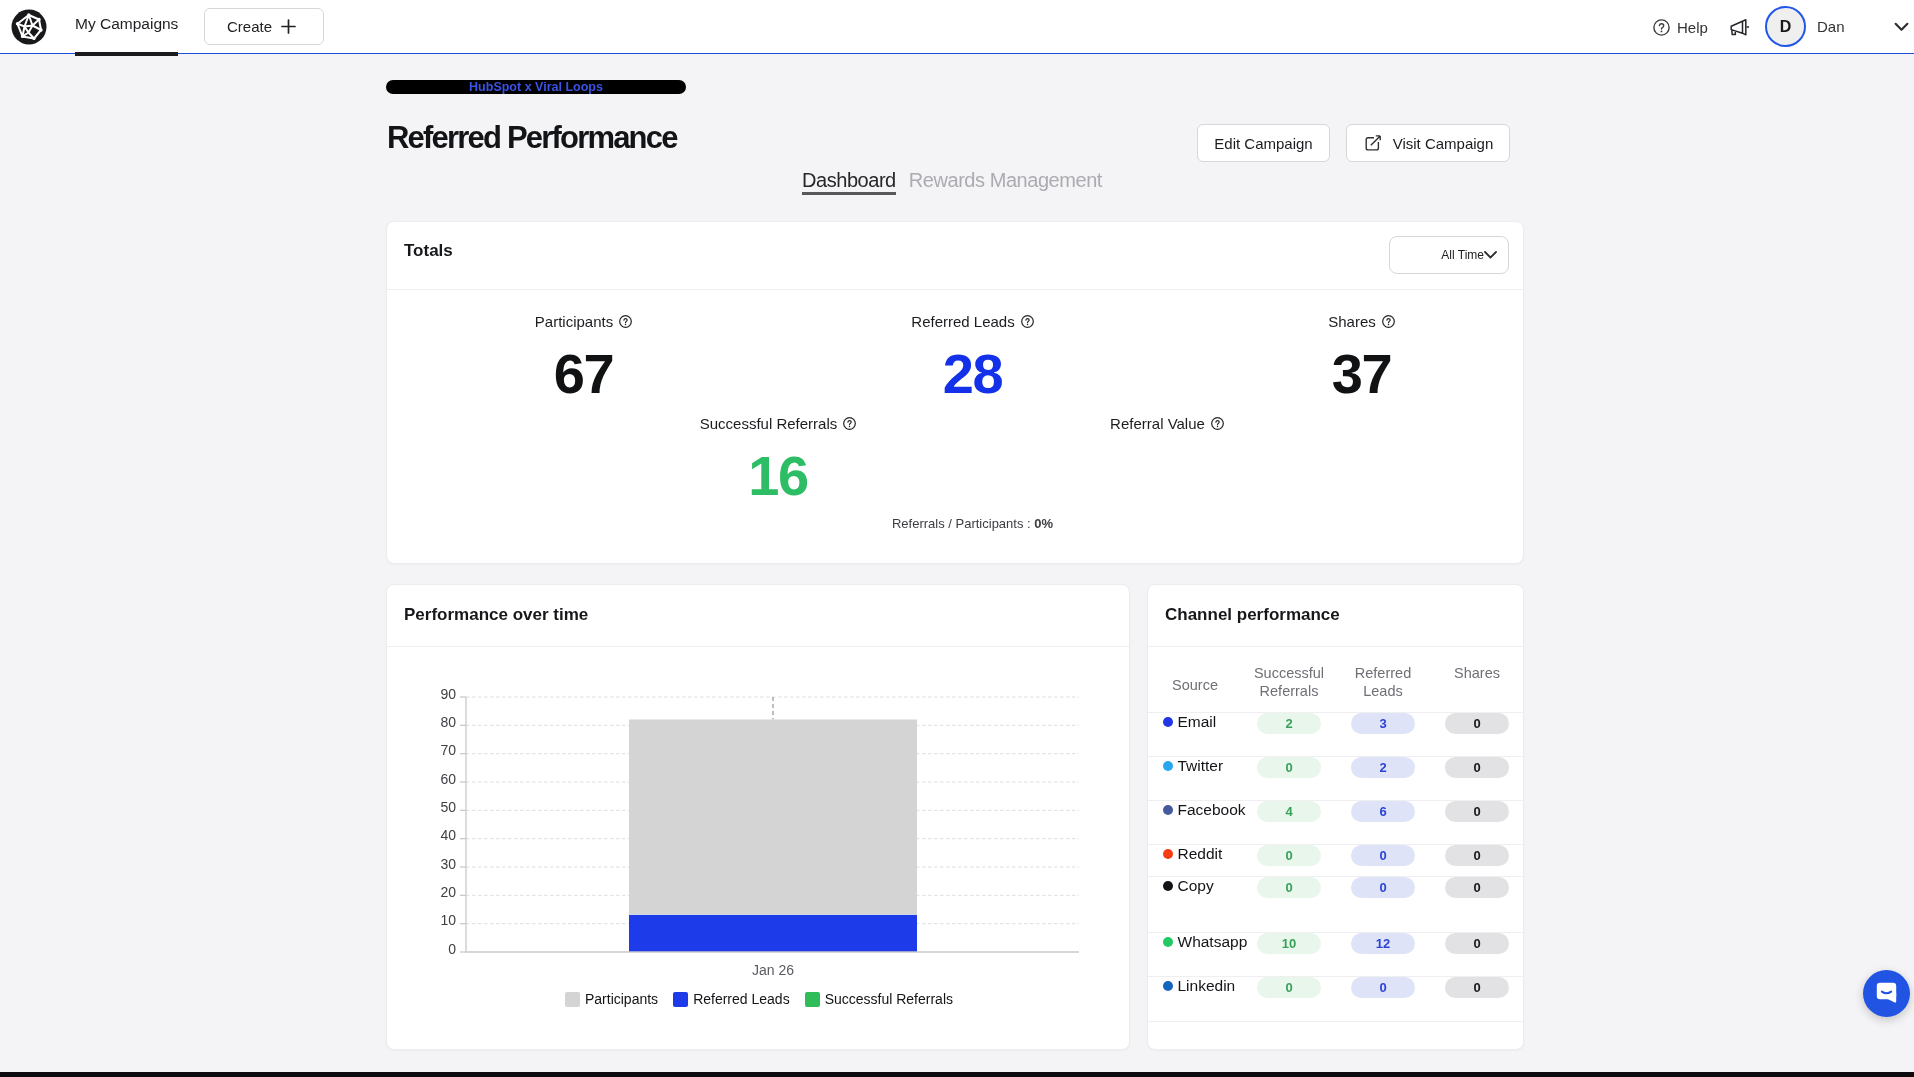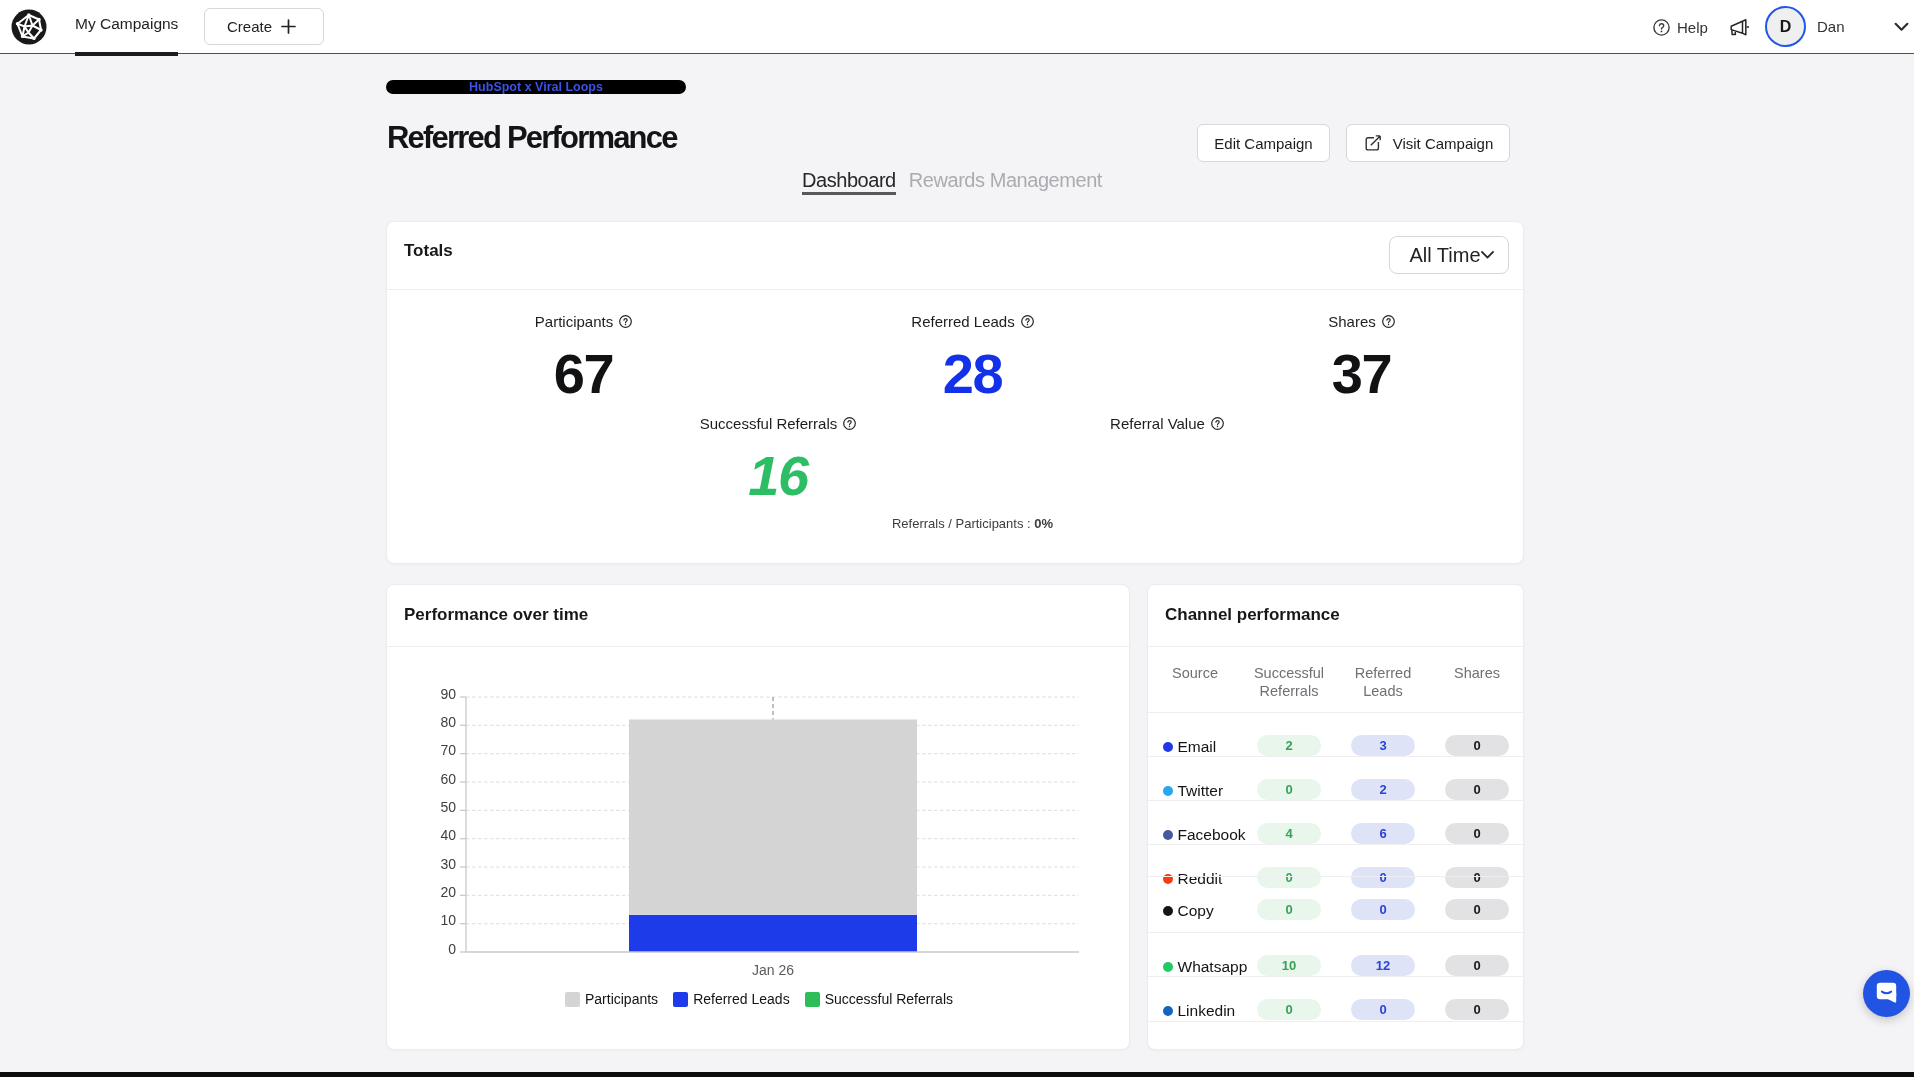--- a/index.html
+++ b/index.html
@@ -31,42 +31,42 @@
   
   .card { position:absolute; background:#fff; border-radius:8px; border:1px solid #ececee; box-shadow:0 1px 2px rgba(0,0,0,.03); }
   .card-totals { left:386px; top:221px; width:1138px; height:343px; }
   .card-chart { left:386px; top:584px; width:744px; height:466px; }
   .card-channel { left:1147px; top:584px; width:377px; height:466px; }
   .card h2 { font-size:17px; font-weight:700; color:#17181b; }
   .hr { position:absolute; left:0; right:0; height:1px; background:#efeff1; }
 
   
   .totals-head { position:absolute; left:17px; top:19px; }
-  .sel { position:absolute; right:14px; top:14px; width:120px; height:38px; border:1px solid #d7d7da; border-radius:8px; background:#fff; display:flex; align-items:center; justify-content:center; padding:0 11px 0 16px; font-size:20px; color:#222; }
+  .sel { position:absolute; right:14px; top:14px; width:120px; height:38px; border:1px solid #d7d7da; border-radius:8px; background:#fff; display:flex; align-items:center; justify-content:flex-end; padding:0 11px 0 16px; font-size:12px; color:#222; }
   .stats { position:absolute; left:2px; top:91px; width:1167px; display:flex; flex-wrap:wrap; justify-content:center; }
   .stat { width:389px; text-align:center; margin-bottom:13px; }
   .qi { width:13px; height:13px; }
   .stat .lab { font-size:15px; line-height:17px; color:#1c1d20; display:flex; align-items:center; justify-content:center; gap:6px; }
   .stat .val { font-size:56px; line-height:56px; font-weight:700; color:#111214; margin-top:16px; letter-spacing:-1.5px; }
   .val.blue { color:#1331e8; }
-  .val.green { color:#2dbd64;font-style:italic; }
+  .val.green { color:#2dbd64; }
   .ratio { position:absolute; left:2px; width:1167px; top:294px; text-align:center; font-size:13px; color:#3c3d42; }
   .ratio b { font-weight:700; }
 
   
   .chart-title { position:absolute; left:17px; top:20px; }
   .legend { position:absolute; left:0; top:406px; width:744px; display:flex; justify-content:center; gap:15px; font-size:14px; color:#131417; }
   .legend .it { display:flex; align-items:center; gap:5px; }
   .sq { width:15px; height:15px; border-radius:2px; display:inline-block; }
 
   
   .tbl-head { position:absolute; left:0; top:80px; width:377px; display:flex; font-size:14.5px; color:#6f7076; text-align:center; line-height:17.5px; }
-  .th-src { width:94px; }
+  .th-src { width:94px;margin-top:12px; }
   .th { width:94px; }
-  .row { position:absolute; left:0; width:377px; height:44px; display:flex; align-items:flex-end; border-top:1px solid #efeff1; }
+  .row { position:absolute; left:0; width:377px; height:44px; display:flex; align-items:flex-start; border-top:1px solid #efeff1; }
   .src { width:94px; padding-left:14.5px; display:flex; align-items:center; gap:4.5px; font-size:15.5px; color:#131417; white-space:nowrap; }
   .dot { width:10.5px; height:10.5px; border-radius:50%; flex:0 0 auto; }
   .pcell { width:94px; display:flex; justify-content:center; }
   .p { width:64px; height:21px; border-radius:11px; font-size:13px; font-weight:700; display:flex; align-items:center; justify-content:center; }
   .pg { background:#e8f6ec; color:#38a159; }
   .pb { background:#dfe3f8; color:#2b43d7; }
   .ps { background:#e2e2e4; color:#17181a; }
 
   .chatbtn { position:absolute; left:1863px; top:970px; width:47px; height:47px; border-radius:50%; background:#2254e3; box-shadow:0 3px 10px rgba(0,0,0,.2); display:flex; align-items:center; justify-content:center; }
   .botbar { position:absolute; left:0; bottom:0; width:1914px; height:5px; background:#0c0c0e; }

